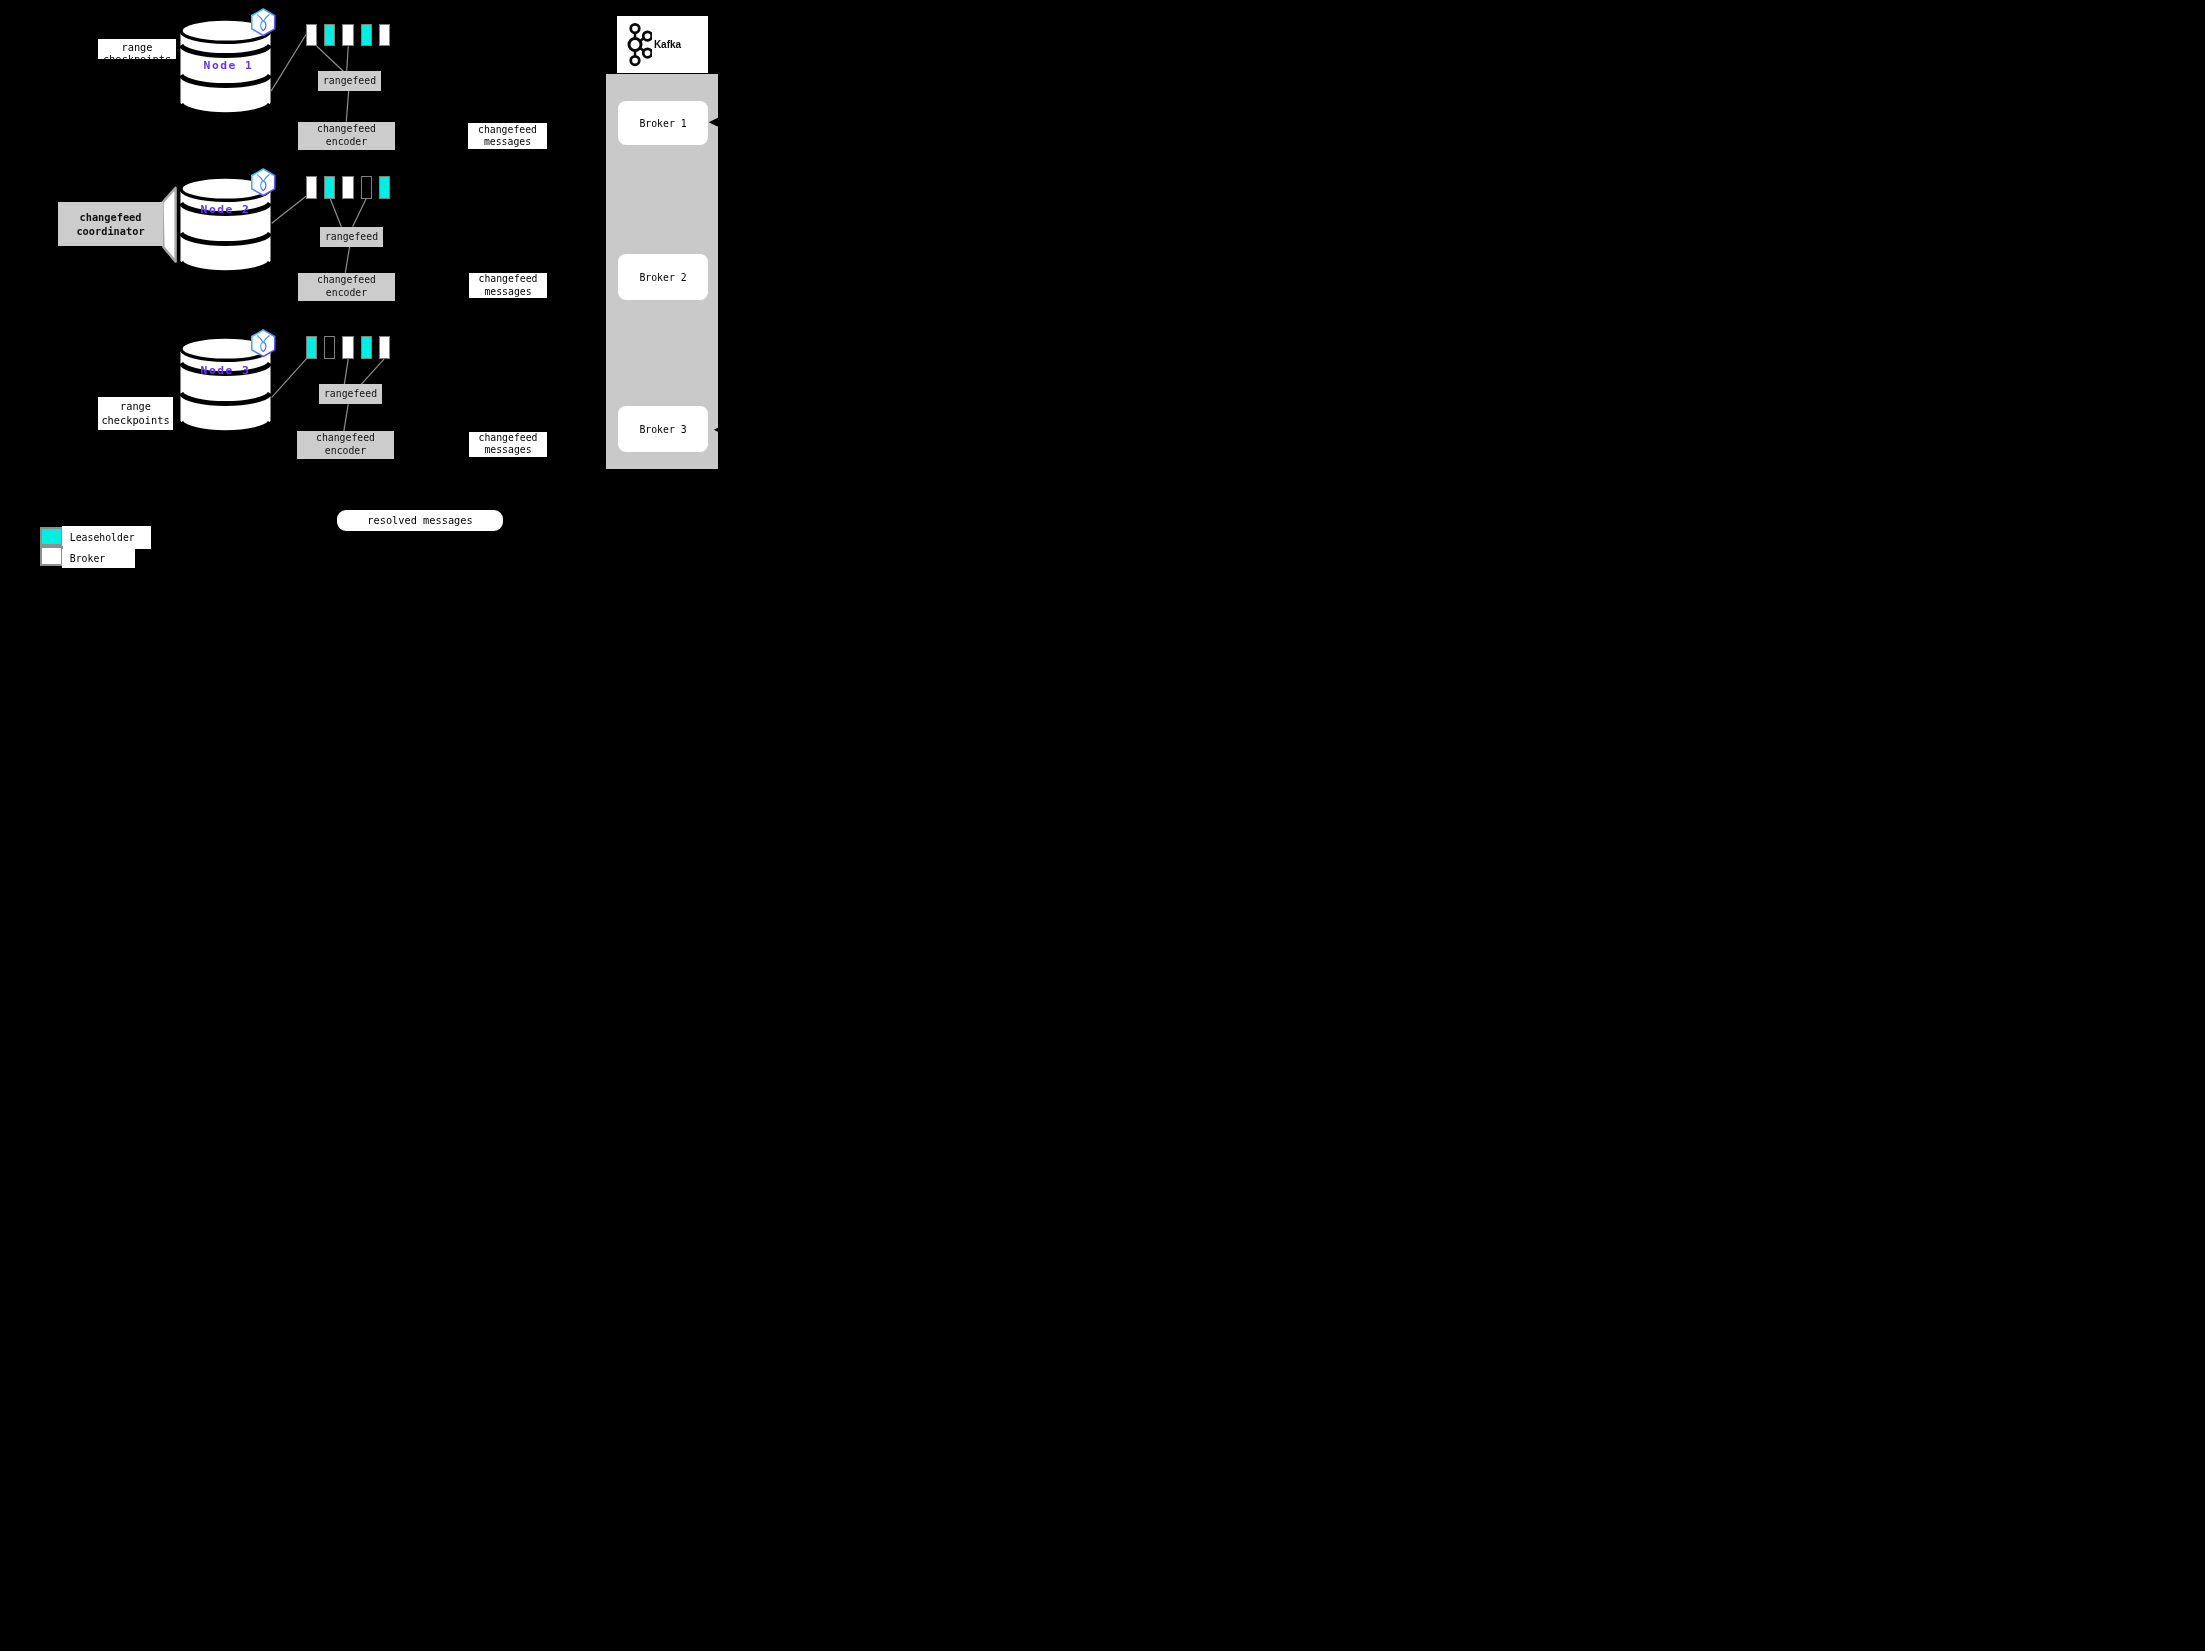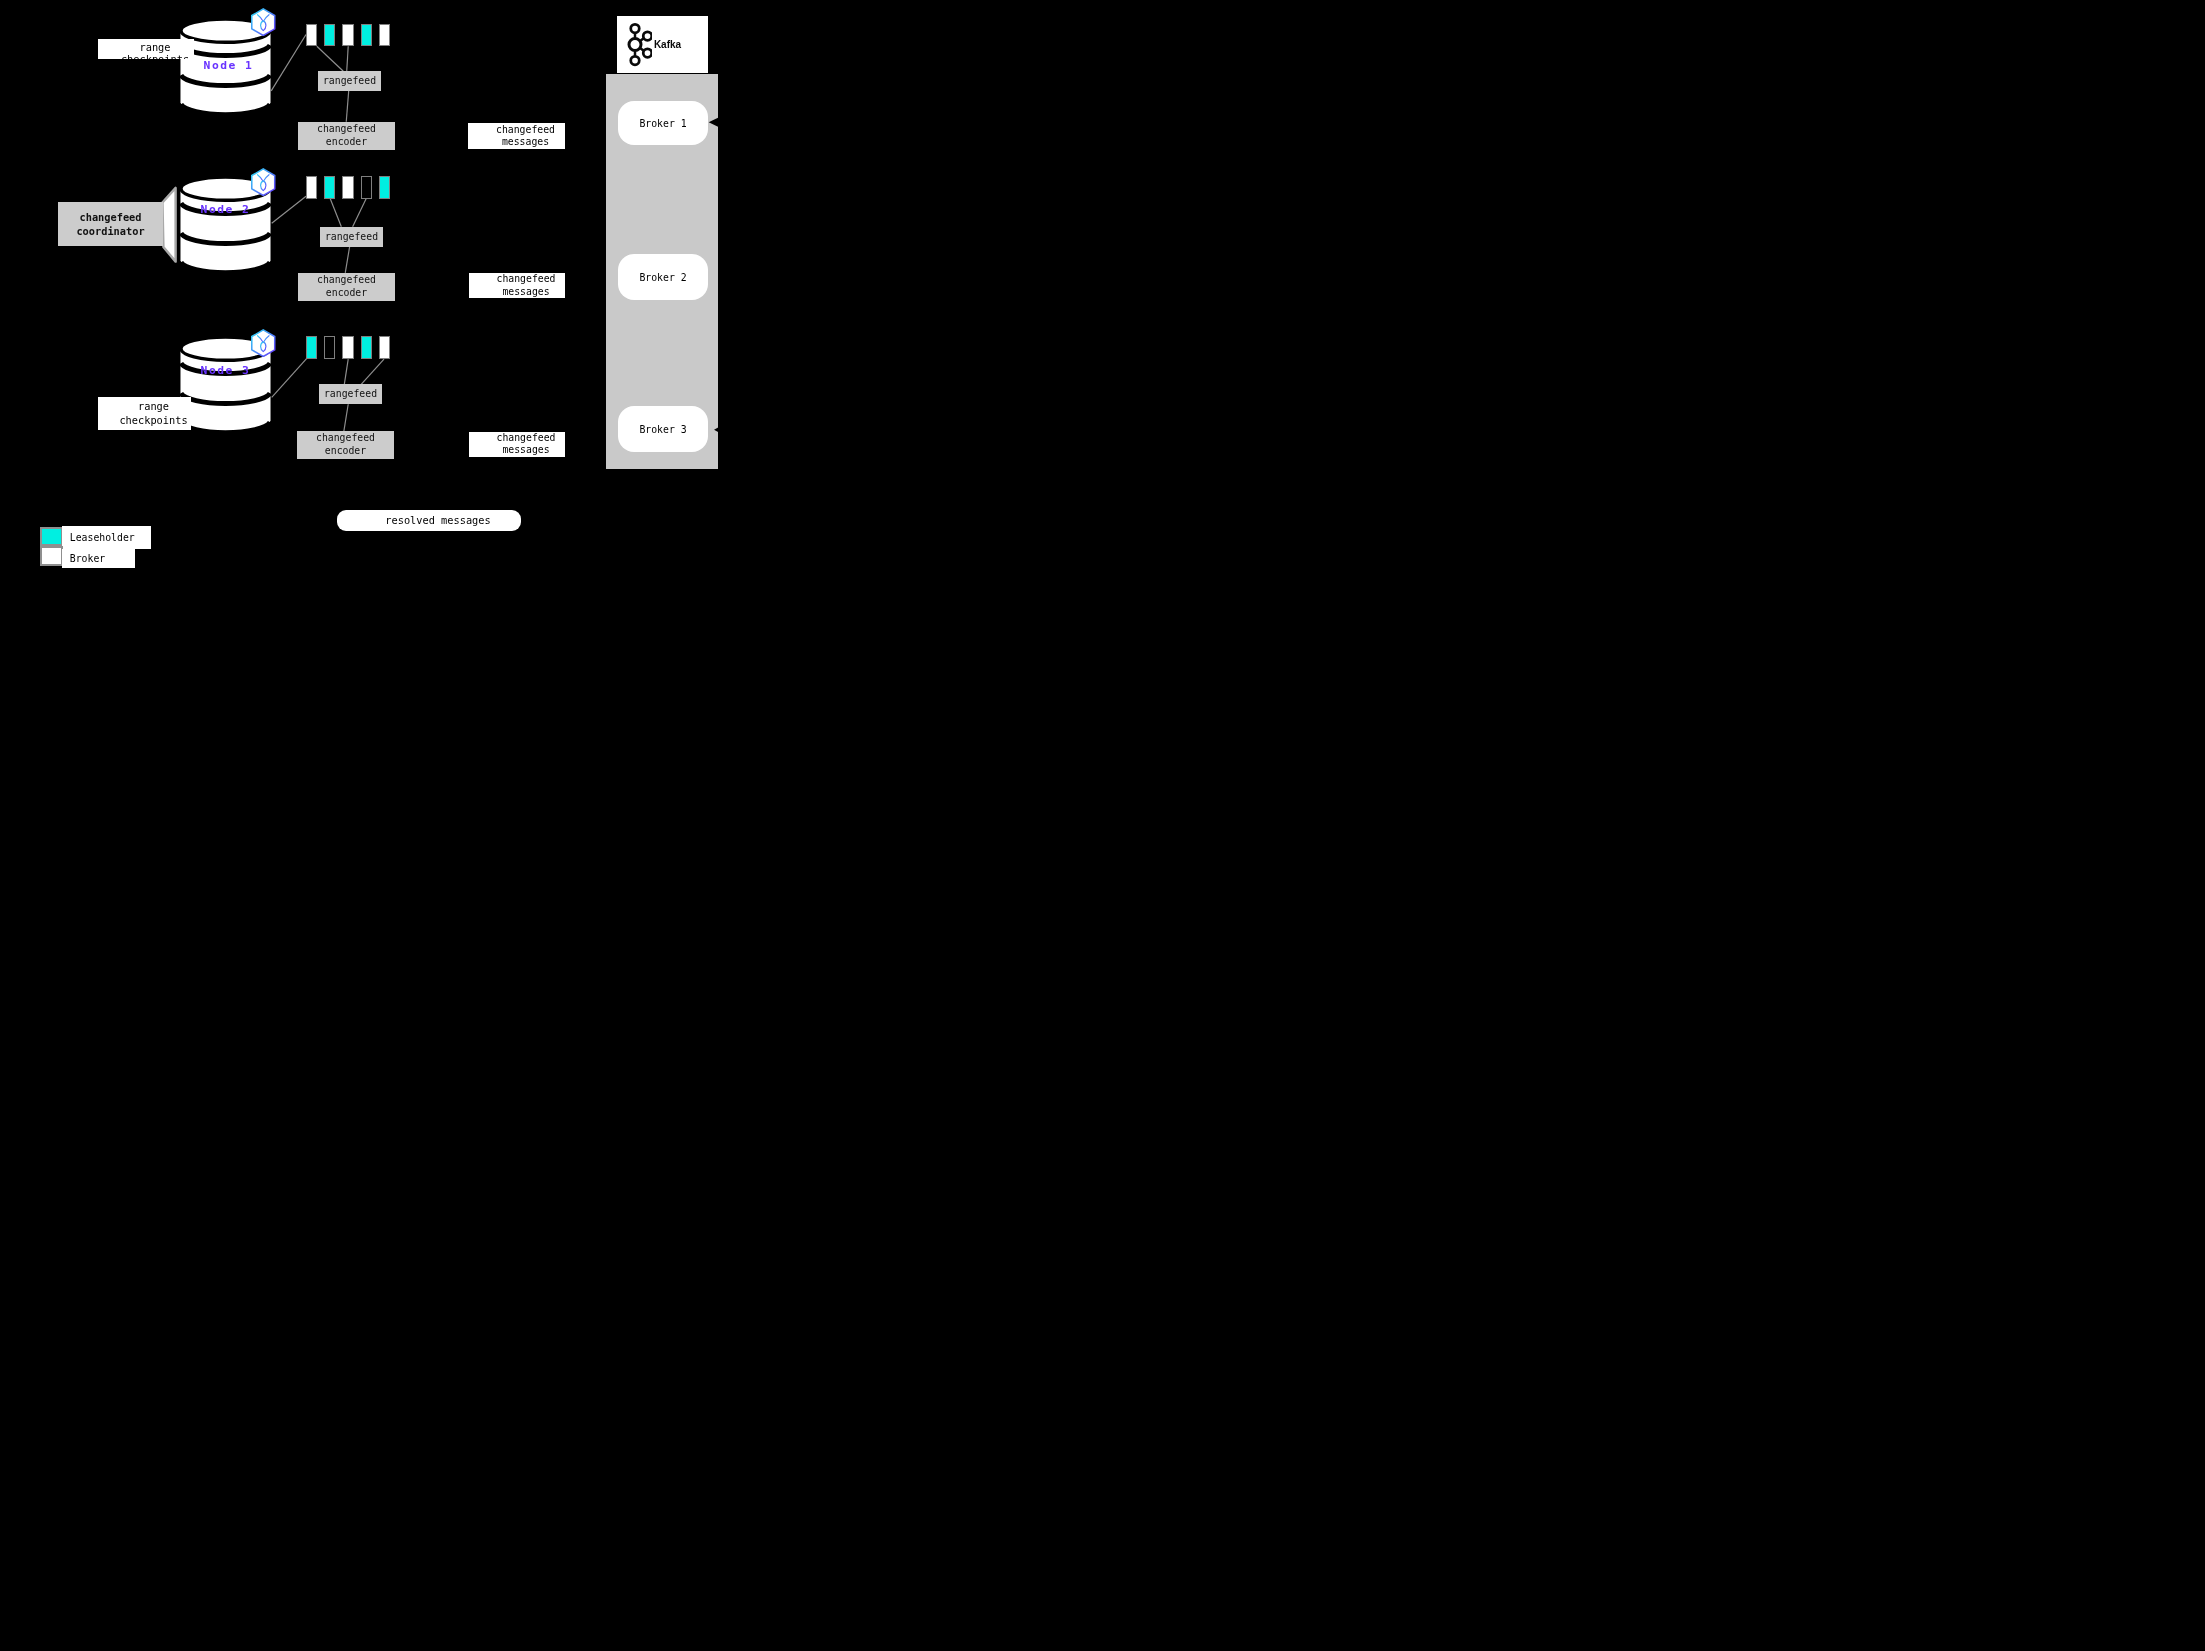--- a/index.html
+++ b/index.html
@@ -12,26 +12,26 @@
   .node-label{z-index:4;color:#6933ff;font-weight:bold;font-size:11.3px;letter-spacing:1.5px;text-align:center;}
   .hexwrap{z-index:5;}
   .range-row{z-index:3;display:flex;gap:6.9px;}
   .range-rect{width:11.3px;height:22.6px;border:1.5px solid #7f7f7f;box-sizing:border-box;}
   .range-rect.leaseholder{background:#00efe1;}
   .range-rect.replica{background:#ffffff;}
   .range-rect.unfilled{background:transparent;}
   .graybox{background:#cccccc;color:#111;text-align:center;z-index:3;
            display:flex;flex-direction:column;justify-content:center;font-size:9.8px;line-height:12.3px;}
   .whitebox{background:#ffffff;color:#000;text-align:center;z-index:3;
-            display:flex;flex-direction:column;justify-content:center;font-size:9.8px;line-height:12.3px;padding-left:18px;}
+            display:flex;flex-direction:column;justify-content:center;font-size:9.8px;line-height:12.3px;}
   .clip{overflow:hidden;justify-content:flex-start;padding-top:1.5px;}
   .boldbox{font-weight:bold;}
   .pill{border-radius:9px;}
   .panel{background:#c9c9c9;z-index:2;}
-  .broker{background:#ffffff;border-radius:16px;z-index:3;display:flex;align-items:center;justify-content:center;
+  .broker{background:#ffffff;border-radius:8px;z-index:3;display:flex;align-items:center;justify-content:center;
           font-size:9.8px;color:#000;}
   .kafkabox{background:#ffffff;z-index:3;display:flex;align-items:center;padding-left:4.9px;box-sizing:border-box;}
   .kafkaword{font-family:"Liberation Sans","DejaVu Sans",sans-serif;font-weight:bold;font-size:10px;color:#0a0a0a;margin-left:2px;}
   .legend-swatch{border:2px solid #8f8f8f;box-sizing:border-box;z-index:3;}
   .legend-label{background:#fff;color:#000;display:flex;align-items:center;padding-left:7.8px;font-size:9.8px;z-index:3;}
 </style>
 </head>
 <body>
 
 <div class="canvas">

